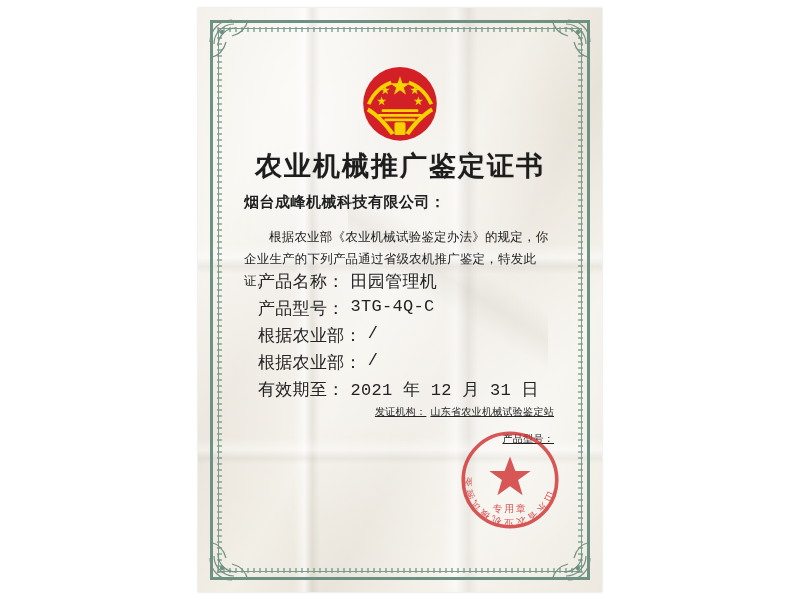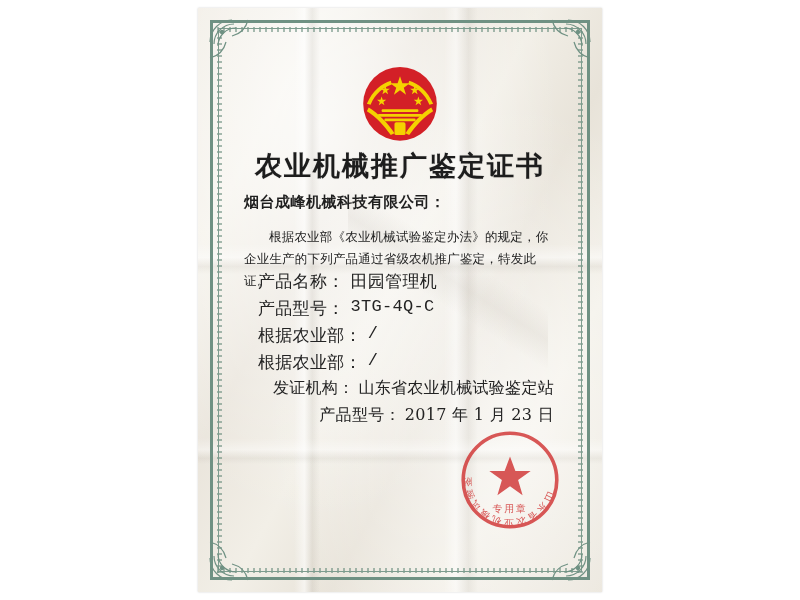--- a/index.html
+++ b/index.html
@@ -153,25 +153,26 @@
     letter-spacing: 0.3px;
     font-family: Liberation Mono, monospace;
   }
   .field-label { white-space: nowrap; }
   .field-value { margin-left: 6px; white-space: nowrap; }
 
   .sign-row {
     display: flex;
     justify-content: flex-end;
     height: 27px;
-    font-size: 16px;
+    font-size: 10px;
     color: #232323;
     letter-spacing: 0.3px;
     padding-right: 8px;
     font-family: "DejaVu Serif", "Liberation Serif", serif;
+    text-decoration: underline;
   }
   .sign-row .field-label { white-space: nowrap; }
   .sign-row .field-value { margin-left: 4px; white-space: nowrap; }
 
   
   #seal {
     position: absolute;
     left: 258px;
     top: 418px;
     width: 108px;
@@ -277,27 +278,30 @@
         <span class="field-value">3TG-4Q-C</span>
       </div>
       <div class="field-row">
         <span class="field-label">根据农业部：</span>
         <span class="field-value">/</span>
       </div>
       <div class="field-row">
         <span class="field-label">根据农业部：</span>
         <span class="field-value">/</span>
       </div>
+      <div class="field-row">
+        <span class="field-label">有效期至：</span>
+        <span class="field-value">2021 年 12 月 31 日</span>
+      </div>
       <div class="sign-row">
         <span class="field-label">发证机构：</span>
         <span class="field-value">山东省农业机械试验鉴定站</span>
       </div>
       <div class="sign-row">
         <span class="field-label">产品型号：</span>
-        <span class="field-value">2017 年 1 月 23 日</span>
       </div>
     </div>
 
     <svg id="seal" viewBox="0 0 120 120">
       <defs>
         <path id="sealArc" d="M 60,60 m -44,0 a 44,44 0 1,1 88,0" transform="rotate(185 60 60)"></path>
       </defs>
       <circle cx="60" cy="60" r="52" fill="none" stroke="#cf2b2b" stroke-width="4"></circle>
       <g fill="#cf2b2b">
         <polygon points="60,34 66,50 83,50 69,60 74,77 60,67 46,77 51,60 37,50 54,50"></polygon>

